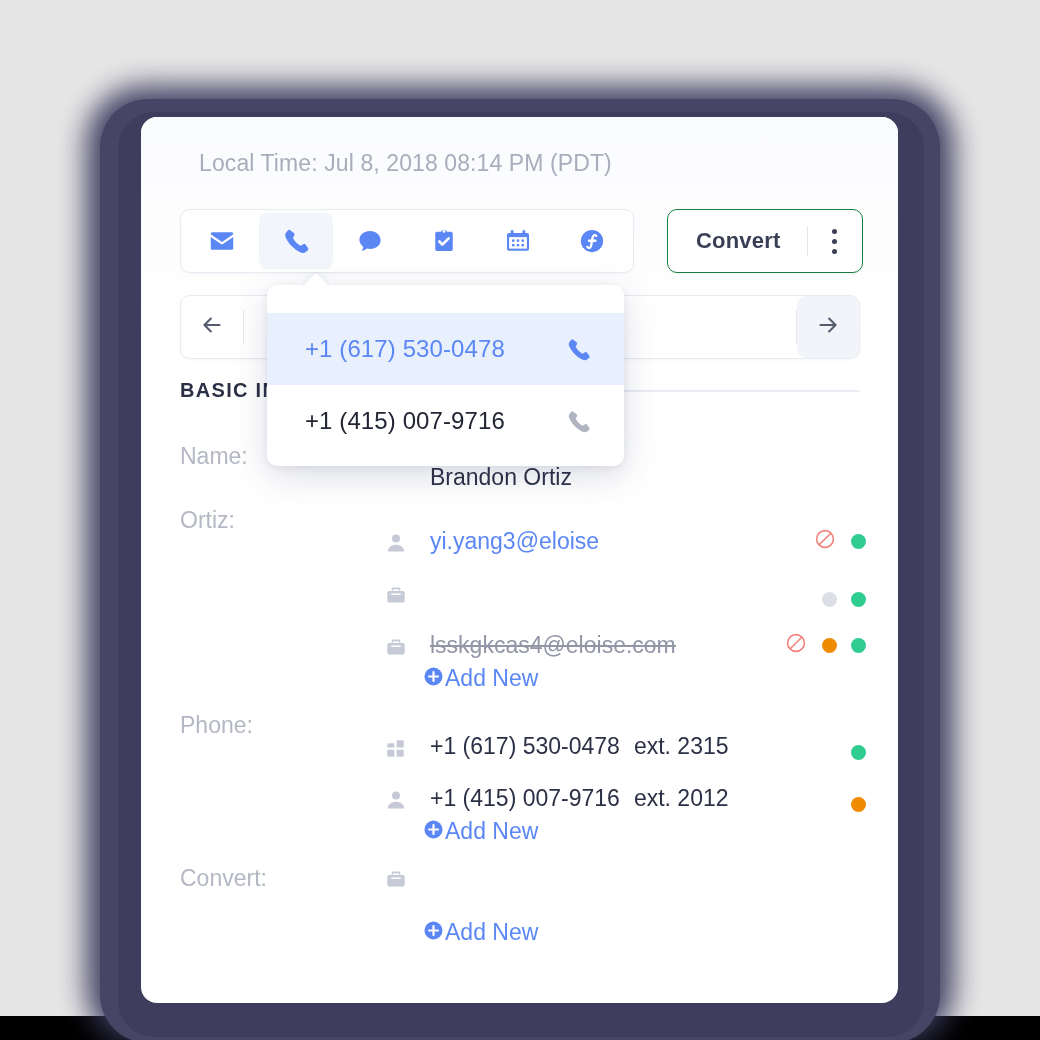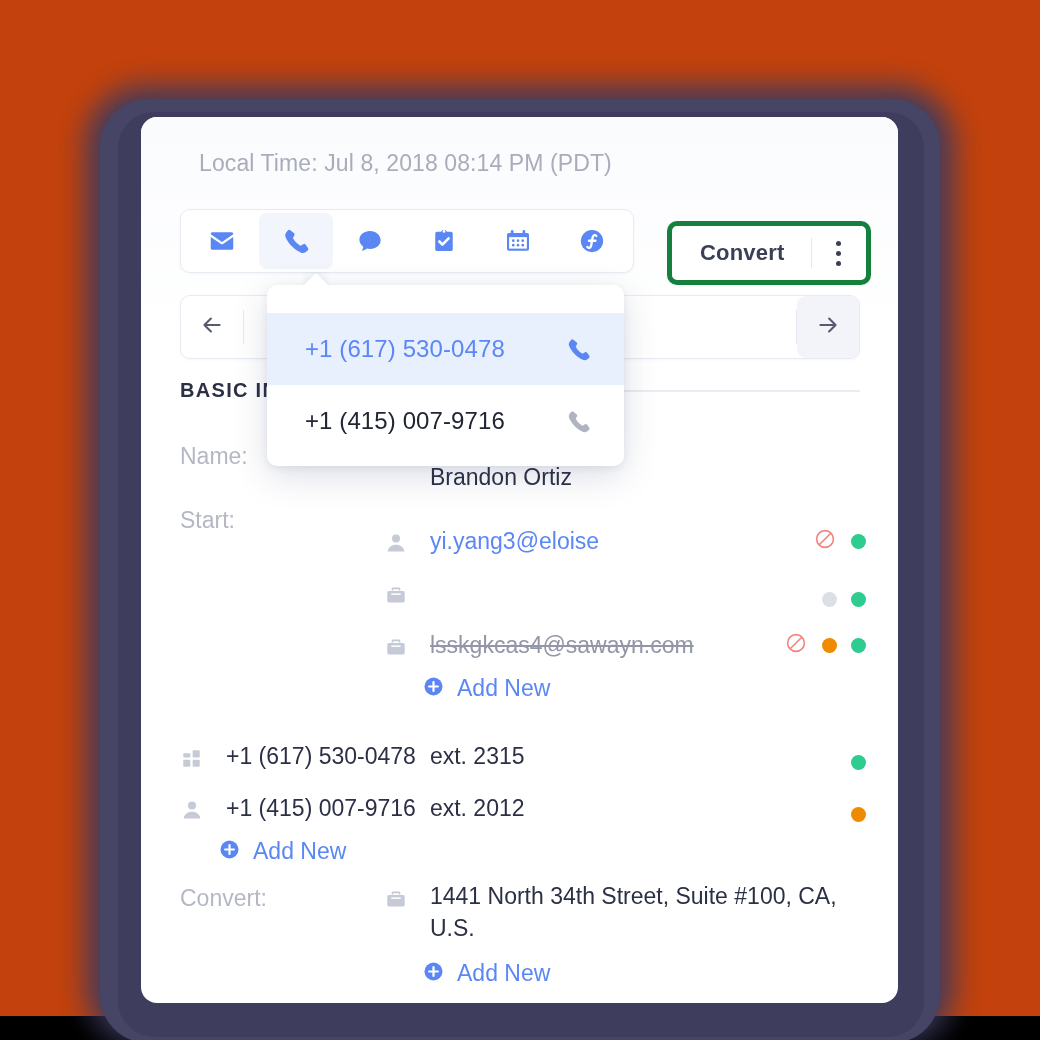--- a/index.html
+++ b/index.html
@@ -2,21 +2,21 @@
 <html><head>
 <meta charset="utf-8">
 <style>
   * { box-sizing: border-box; margin: 0; padding: 0; }
   html, body {
     width: 1040px; height: 1040px;
     background: #000000;
     font-family: "Liberation Sans", sans-serif;
     overflow: hidden;
   }
-  #stage { position: relative; width: 1040px; height: 1016px; background: #c2410c; }
+  #stage { position: relative; width: 1040px; height: 1016px; background: #e5e5e5; }
 
   
   .frame-glow {
     position: absolute;
     left: 86px; top: 86px;
     width: 868px; height: 960px;
     border-radius: 58px;
     background: #3c3a5e;
     filter: blur(14px);
     opacity: .95;
@@ -68,23 +68,23 @@
   }
   .tb-btn {
     width: 74px; height: 56px;
     display: flex; align-items: center; justify-content: center;
     border-radius: 8px; cursor: pointer;
   }
   .tb-btn.active { background: #f2f5fb; }
   .tb-btn svg { display: block; }
 
   .convert-box {
-    position: absolute; left: 526px; top: 104px;
+    position: absolute; left: 526px; top: 92px;
     height: 64px; display: flex; align-items: center;
-    background: #fff; border: 5px solid #15803d;
+    background: #fff; border: 1px solid #15803d;
     border-radius: 10px;
     box-shadow: 0 1px 3px rgba(60,70,110,.05);
   }
   .convert-label {
     padding: 0 26px 0 28px; font-size: 22px; font-weight: 600;
     color: #3a3f56; letter-spacing: .2px; cursor: pointer;
   }
   .convert-sep { width: 1px; height: 30px; background: #e3e7f0; }
   .kebab { width: 54px; height: 56px; display: flex; flex-direction: column;
            align-items: center; justify-content: center; gap: 5px; cursor: pointer; }
@@ -161,22 +161,22 @@
   .val-row { display: flex; align-items: flex-end; min-height: 52px; }
   .val-ico { width: 46px; flex: none; display: flex; align-items: center; }
   .val-text { font-size: 23px; color: #2c3045; }
   .val-text.link { color: #5b87f5; }
   .val-text.struck { color: #9296a6; text-decoration: line-through; }
   .val-ext { font-size: 23px; color: #2c3045; padding-left: 14px; }
   .val-spacer { flex: 1; }
   .dots { display: flex; align-items: center; gap: 14px; padding-right: 14px; }
   .dot { width: 15px; height: 15px; border-radius: 50%; display: block; }
   .addnew {
-    display: flex; align-items: center; gap: 12px;
-    padding-left: 38px; margin-top: 16px; margin-bottom: 4px; cursor: pointer;
+    display: flex; align-items: center; 
+    padding-left: 38px; margin-top: 6px; margin-bottom: 4px; cursor: pointer;
   }
   .addnew-label { font-size: 23px; color: #5b87f5; }
   .addr-text { font-size: 23px; color: #2c3045; line-height: 1.38; max-width: 420px; }
   .addr-row { display: flex; align-items: flex-start; min-height: 52px; }
   .addr-row .val-ico { padding-top: 6px; }
 </style>
 </head>
 <body>
 
 <div id="stage">
@@ -290,21 +290,21 @@
         <div class="field-label">Name:</div>
         <div class="field-body">
           <div class="val-row">
             <div class="val-ico"></div>
             <div class="val-text">Brandon Ortiz</div>
           </div>
         </div>
       </div>
 
       <div class="field">
-        <div class="field-label">Start:</div>
+        <div class="field-label">Ortiz:</div>
         <div class="field-body">
 
           <div class="val-row">
             <div class="val-ico">
               <svg width="24" height="24" viewBox="0 0 24 24" fill="#c6cad6">
                 <circle cx="12" cy="7.6" r="4"></circle>
                 <path d="M3.8 20.4c.4-4.2 4-6.6 8.2-6.6s7.8 2.4 8.2 6.6Z"></path>
               </svg>
             </div>
             <div class="val-text link">yi.yang3@eloise</div>
@@ -336,21 +336,21 @@
           </div>
 
           <div class="val-row">
             <div class="val-ico">
               <svg width="24" height="24" viewBox="0 0 24 24" fill="#c6cad6">
                 <path d="M9.2 4.6h5.6c.9 0 1.6.7 1.6 1.6v1.2h-1.7V6.6c0-.2-.2-.3-.4-.3H9.7c-.2 0-.4.1-.4.3v.8H7.6V6.2c0-.9.7-1.6 1.6-1.6Z"></path>
                 <rect x="3.3" y="8" width="17.4" height="11.4" rx="1.6"></rect>
                 <rect x="7.3" y="10.4" width="9.4" height="1.5" fill="#fff"></rect>
               </svg>
             </div>
-            <div class="val-text struck">lsskgkcas4@sawayn.com</div>
+            <div class="val-text struck">lsskgkcas4@eloise.com</div>
             <div class="val-spacer"></div>
             <div class="dots">
               <span>
                 <svg width="24" height="24" viewBox="0 0 24 24" fill="none" stroke="#f2837f" stroke-width="1.6">
                   <circle cx="12" cy="12" r="8.4"></circle>
                     <line x1="6.2" y1="17.8" x2="17.8" y2="6.2"></line>
                 </svg>
               </span>
               <span class="dot" style="background:#f08a00"></span>
               <span class="dot" style="background:#2ecc8f"></span>
@@ -363,20 +363,21 @@
                 <circle cx="12" cy="12" r="9.4" fill="#5b87f5"></circle>
                 <path d="M12 7.4v9.2M7.4 12h9.2" stroke="#fff" stroke-width="2.3" stroke-linecap="round"></path>
               </svg>
             </span>
             <span class="addnew-label">Add New</span>
           </div>
         </div>
       </div>
 
       <div class="field">
+        <div class="field-label">Phone:</div>
         <div class="field-body">
 
           <div class="val-row">
             <div class="val-ico">
               <svg width="23" height="23" viewBox="0 0 24 24" fill="#c6cad6">
                 <rect x="3.4" y="6.4" width="7.4" height="4.6" rx="1"></rect>
                 <rect x="13.2" y="3.4" width="7.4" height="7.6" rx="1"></rect>
                 <rect x="3.4" y="13.4" width="7.4" height="7.2" rx="1"></rect>
                 <rect x="13.2" y="13.4" width="7.4" height="7.2" rx="1"></rect>
               </svg>
@@ -420,21 +421,20 @@
         <div class="field-label">Convert:</div>
         <div class="field-body">
           <div class="addr-row">
             <div class="val-ico">
               <svg width="24" height="24" viewBox="0 0 24 24" fill="#c6cad6">
                 <path d="M9.2 4.6h5.6c.9 0 1.6.7 1.6 1.6v1.2h-1.7V6.6c0-.2-.2-.3-.4-.3H9.7c-.2 0-.4.1-.4.3v.8H7.6V6.2c0-.9.7-1.6 1.6-1.6Z"></path>
                 <rect x="3.3" y="8" width="17.4" height="11.4" rx="1.6"></rect>
                 <rect x="7.3" y="10.4" width="9.4" height="1.5" fill="#fff"></rect>
               </svg>
             </div>
-            <div class="addr-text">1441 North 34th Street, Suite #100, CA, U.S.</div>
           </div>
           <div class="addnew">
             <span>
               <svg width="23" height="23" viewBox="0 0 24 24">
                 <circle cx="12" cy="12" r="9.4" fill="#5b87f5"></circle>
                 <path d="M12 7.4v9.2M7.4 12h9.2" stroke="#fff" stroke-width="2.3" stroke-linecap="round"></path>
               </svg>
             </span>
             <span class="addnew-label">Add New</span>
           </div>

